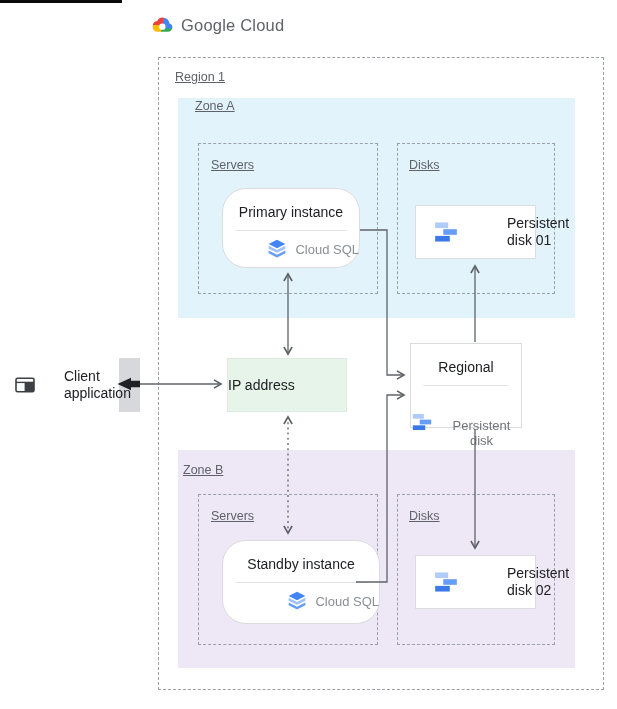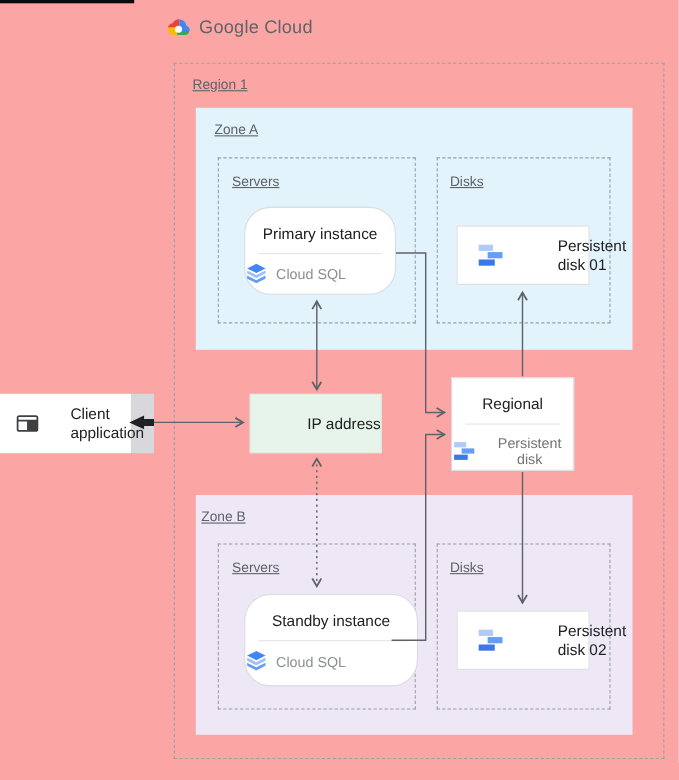--- a/index.html
+++ b/index.html
@@ -4,75 +4,75 @@
 <style>
   html,body{margin:0;padding:0;}
   body{
     font-family:"Liberation Sans", sans-serif;
     background:#e8eaed;
     -webkit-font-smoothing:antialiased;
   }
   .canvas{
     position:relative;
     width:617px;height:709px;
-    background:#fca5a5;
+    background:#ffffff;
     overflow:hidden;
   }
   .abs{position:absolute;}
   .topbar{left:0;top:0;width:122px;height:3px;background:#0a0a0a;}
   .logo{left:151px;top:16px;display:flex;align-items:center;gap:7px;}
   .logo-text{font-size:16.5px;color:#5f6368;letter-spacing:.2px;}
   .region{
     left:158px;top:57px;width:446px;height:633px;
     border:1px dashed #9aa0a6;box-sizing:border-box;
   }
   .small-label{font-size:12.5px;color:#5f6368;text-decoration:underline;}
   .region-label{left:175px;top:70px;}
   .zone{box-sizing:border-box;}
   .zone-a{left:178px;top:98px;width:397px;height:220px;background:#e2f3fc;}
   .zone-b{left:178px;top:450px;width:397px;height:218px;background:#ede7f6;}
-  .zone-a-label{left:195px;top:111px;}
+  .zone-a-label{left:195px;top:99px;}
   .zone-b-label{left:183px;top:463px;}
   .dashed-box{border:1px dashed #9aa0a6;box-sizing:border-box;}
   .servers-a{left:198px;top:143px;width:180px;height:151px;}
   .disks-a{left:397px;top:143px;width:158px;height:151px;}
   .servers-b{left:198px;top:494px;width:180px;height:151px;}
   .disks-b{left:397px;top:494px;width:158px;height:151px;}
   .servers-a-label{left:211px;top:158px;}
   .disks-a-label{left:409px;top:158px;}
   .servers-b-label{left:211px;top:509px;}
   .disks-b-label{left:409px;top:509px;}
   .card{
     background:#fff;border:1px solid #dadce0;box-sizing:border-box;
     z-index:2;
   }
   .instance-card{width:138px;height:80px;text-align:center;border-radius:24px;}
   .primary-card{left:222px;top:188px;}
   .standby-card{left:222px;top:540px;width:158px;height:84px;}
   .card-title{font-size:14px;color:#202124;padding-top:15px;}
   .card-divider{height:1px;background:#e3e4e6;margin:10px 12px 0 12px;}
   .product-row{
-    display:flex;align-items:center;justify-content:flex-start;
+    display:flex;align-items:center;justify-content:flex-end;
     gap:8px;margin-top:8px;
   }
   .product-label{font-size:13px;color:#8a8f94;}
   .disk-card{
     width:121px;height:54px;display:flex;align-items:center;
     justify-content:flex-start;gap:10px;padding-left:17px;
   }
   .disk01-card{left:415px;top:205px;}
   .disk02-card{left:415px;top:555px;}
   .disk-label{font-size:14px;color:#202124;width:66px;line-height:17px;text-align:left;margin-left:38px;}
   .regional-card{left:410px;top:343px;width:112px;height:85px;text-align:center;}
   .regional-row{display:flex;align-items:center;justify-content:center;gap:9px;margin-top:9px;}
-  .regional-sub{font-size:13px;color:#6f7479;}
+  .regional-sub{font-size:13px;color:#6f7479;margin-top:23px;}
   .ip-box{
     left:227px;top:358px;width:120px;height:54px;
     background:#e6f4ea;border:1px solid #dde9e1;box-sizing:border-box;
-    display:flex;align-items:center;justify-content:flex-end;
+    display:flex;align-items:center;justify-content:flex-start;
     font-size:14px;color:#202124;z-index:2;
   }
   .client-card{
     left:0;top:358px;width:119px;height:54px;background:#fff;
     display:flex;align-items:center;gap:9px;padding-left:13px;
     box-sizing:border-box;z-index:2;
   }
   .client-label{font-size:14px;color:#202124;width:72px;line-height:17px;margin-left:18px;}
   .client-band{left:119px;top:358px;width:21px;height:54px;background:#d6d8db;}
   .arrows{left:0;top:0;width:617px;height:709px;z-index:3;pointer-events:none;}

